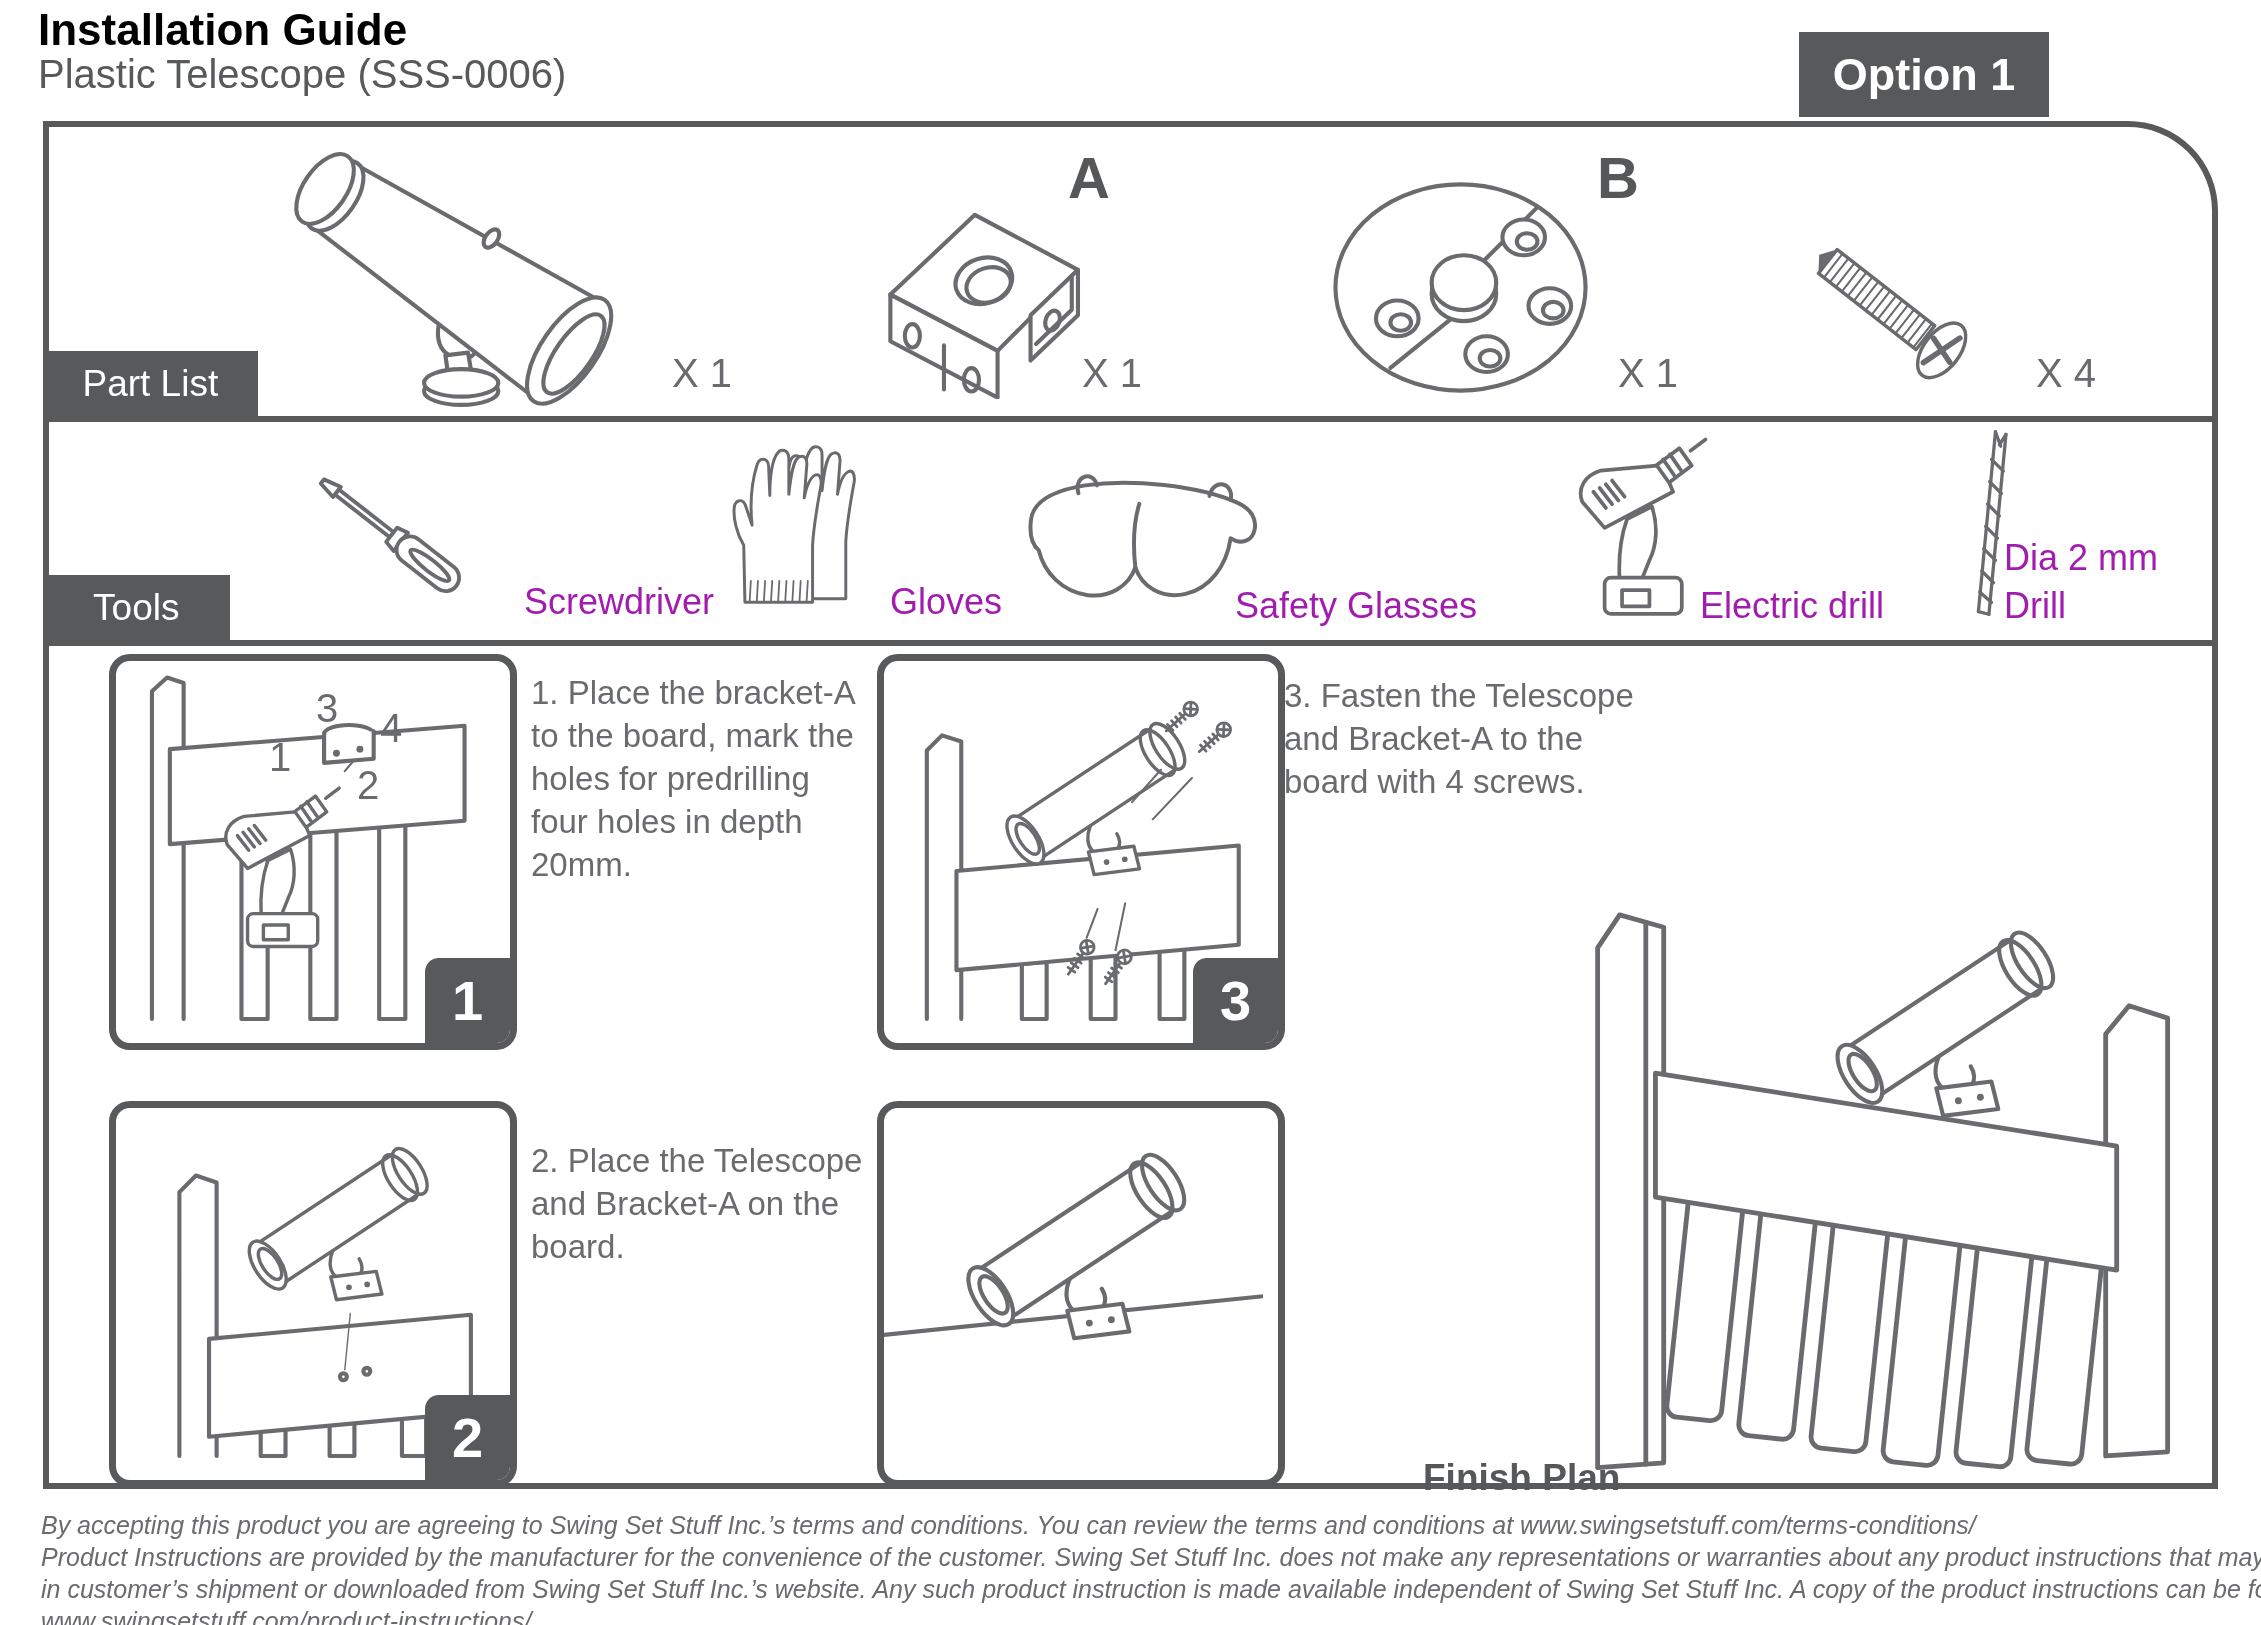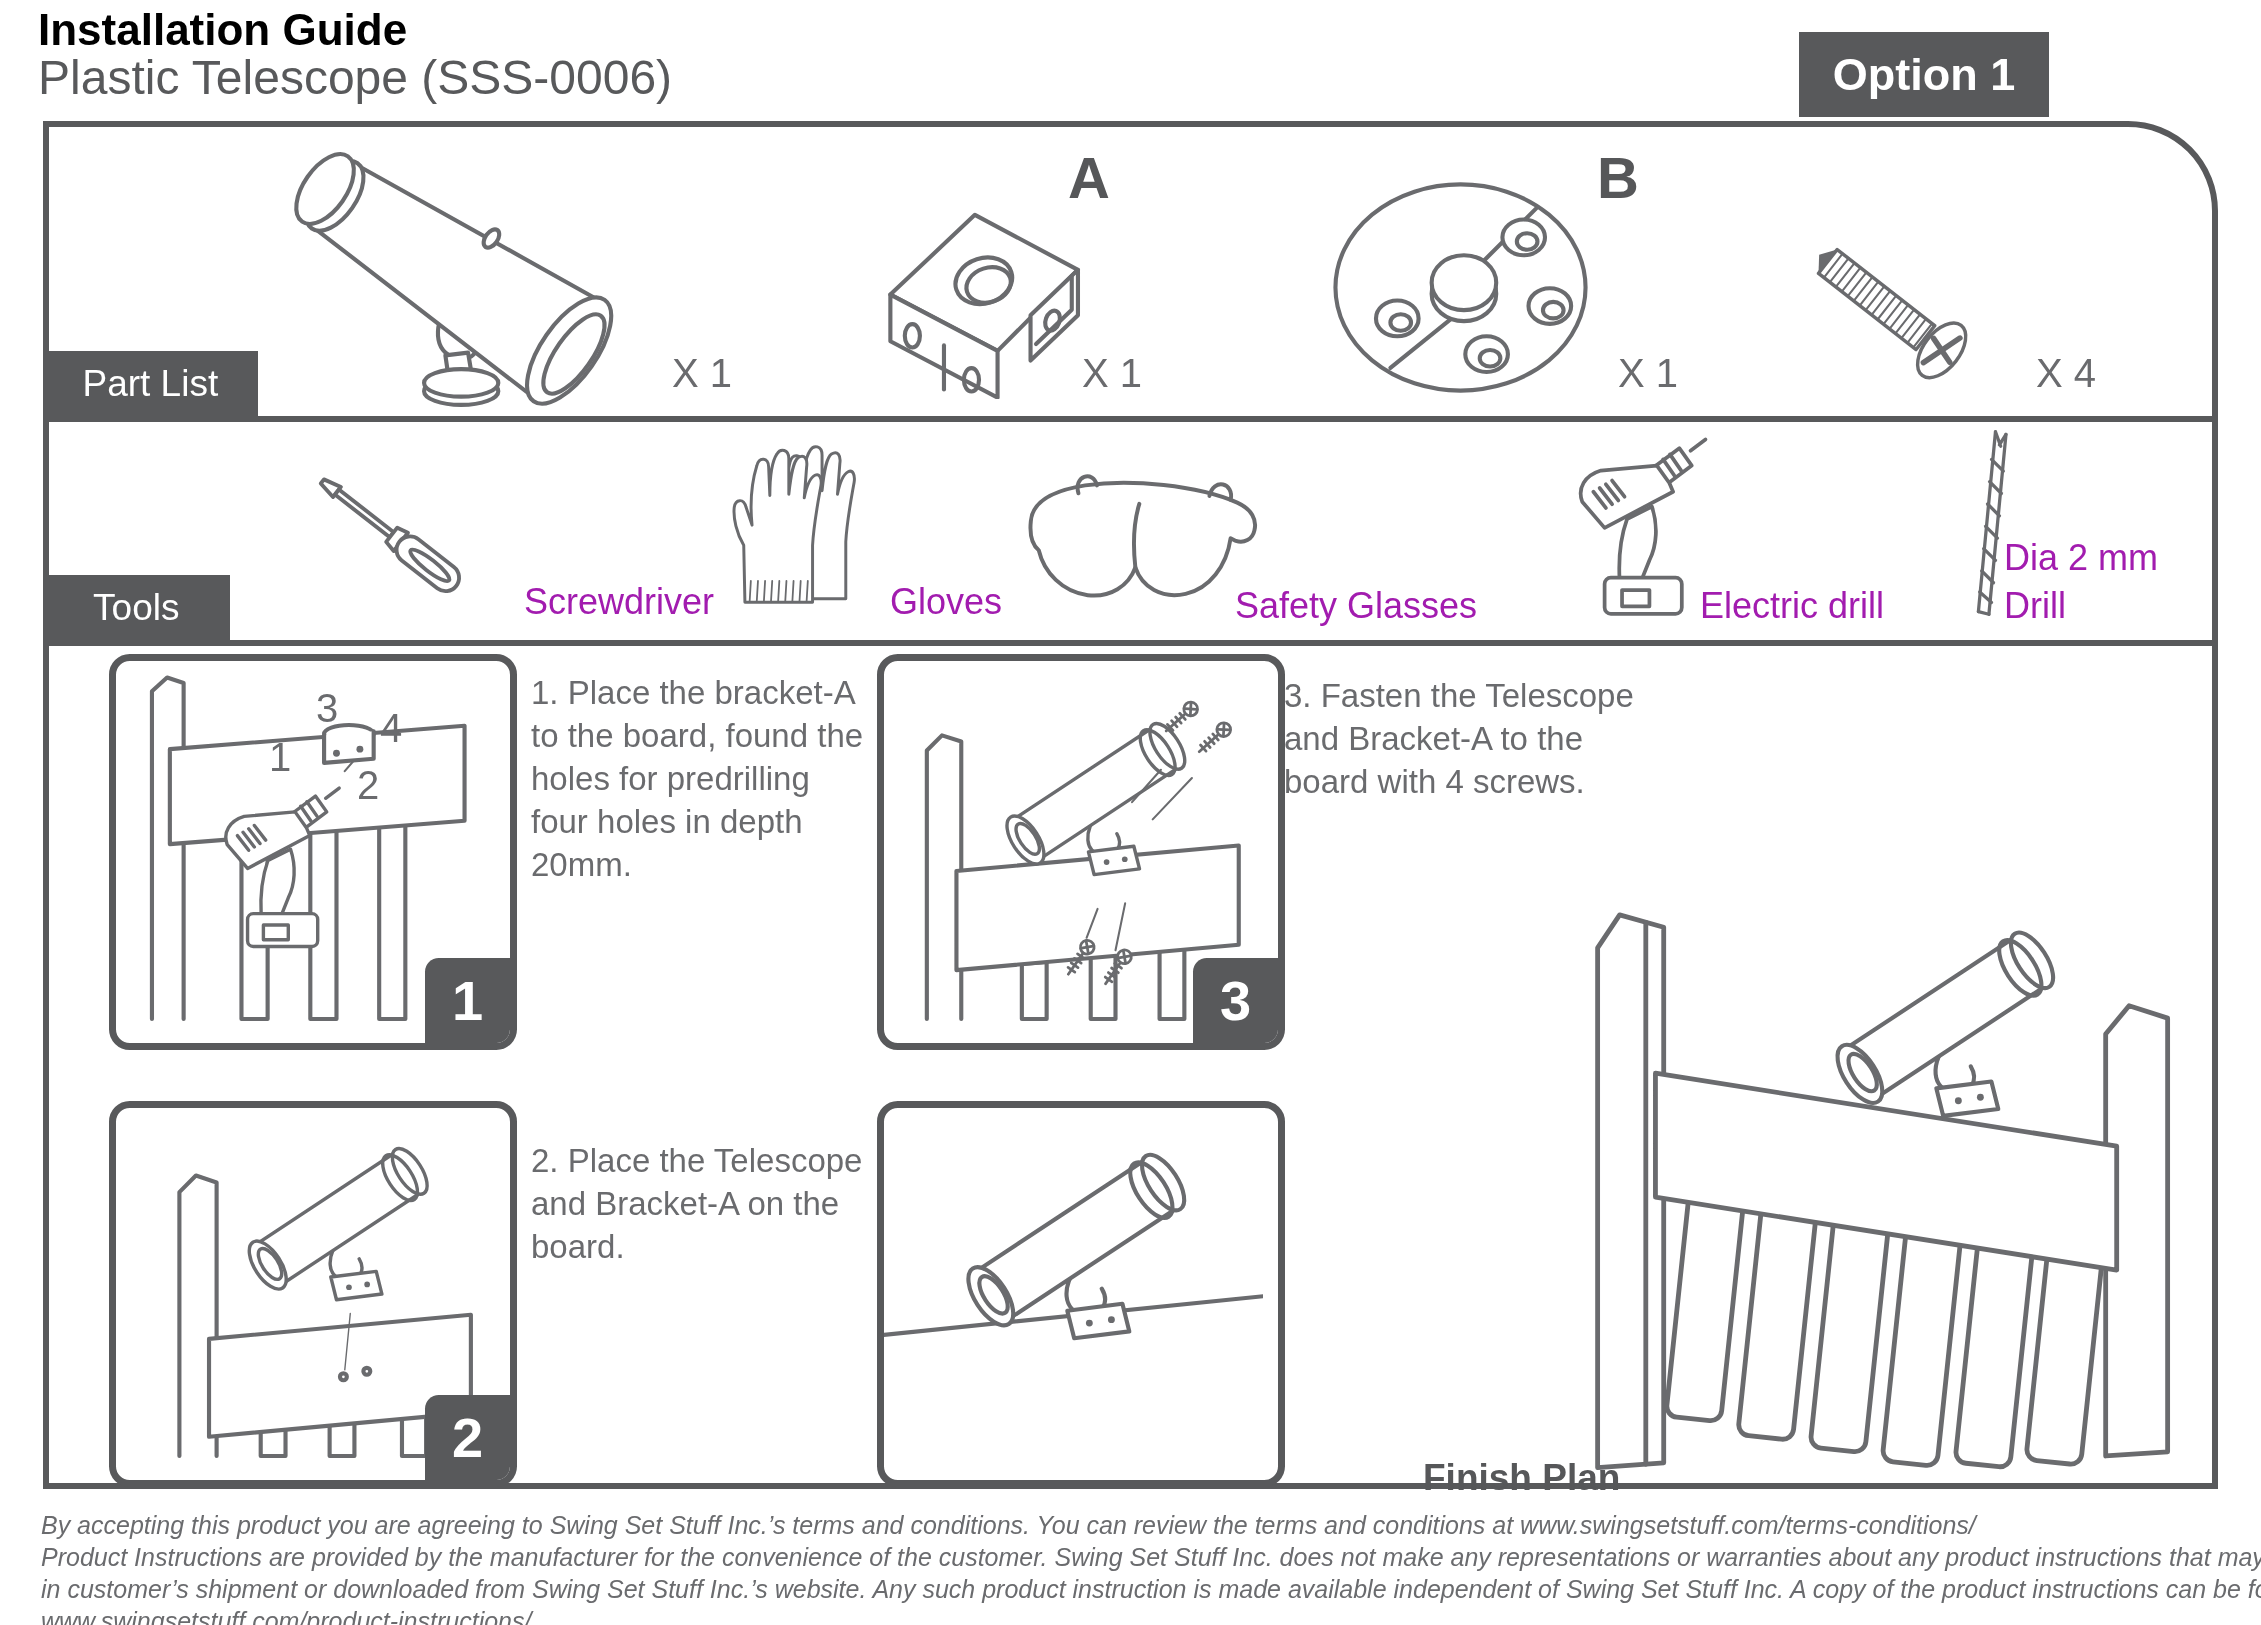--- a/index.html
+++ b/index.html
@@ -4,21 +4,21 @@
 <style>
   html,body { margin:0; padding:0; background:#ffffff; }
   .page {
     position:relative; width:2261px; height:1625px; background:#ffffff;
     font-family:"Liberation Sans", sans-serif; overflow:hidden;
   }
   .abs { position:absolute; }
 
   
   .h-title { font-weight:bold; font-size:44px; line-height:1.0; color:#000000; }
-  .h-sub   { font-size:48px; line-height:1.0; color:#58595b; }
+  .h-sub   { font-size:40px; line-height:1.0; color:#58595b; }
   .badge   { background:#58595b; color:#fff; font-weight:bold; font-size:45px;
              display:flex; align-items:center; justify-content:center; }
 
   
   .mainbox { border:6.2px solid #58595b; border-top-right-radius:90px; background:#fff; }
   .divider { background:#58595b; height:6.2px; left:0; right:0; }
   .side-label { background:#58595b; color:#fff; font-size:37px;
                 display:flex; align-items:center; justify-content:center; }
 
   .count  { font-size:40px; color:#6a6b6e; white-space:nowrap; }
@@ -278,21 +278,21 @@
       <span class="mark" style="left:153px; top:74px;">1</span>
       <span class="mark" style="left:241px; top:102px;">2</span>
       <span class="mark" style="left:200px; top:25px;">3</span>
       <span class="mark" style="left:264px; top:45px;">4</span>
       <div class="num-badge">
         <span>1</span>
       </div>
     </div>
     <div class="abs step-text" style="left:482px; top:544px;">
       <span>1. Place the bracket-A</span>
-      <span>to the board, found the</span>
+      <span>to the board, mark the</span>
       <span>holes for predrilling</span>
       <span>four holes in depth</span>
       <span>20mm.</span>
     </div>
 
     <div class="abs panel" style="left:828px; top:527px; width:394px; height:382px;">
       <svg width="379" height="367" viewBox="0 0 550 533">
         <g stroke="#6a6b6e" stroke-width="6" fill="none" stroke-linecap="round" stroke-linejoin="round">
           <path d="M62,520 L62,130 L84,108 L112,117 L112,520" fill="#fff"></path>
           <path d="M200,440 L236,437 L236,520 L200,520 Z" fill="#fff"></path>

